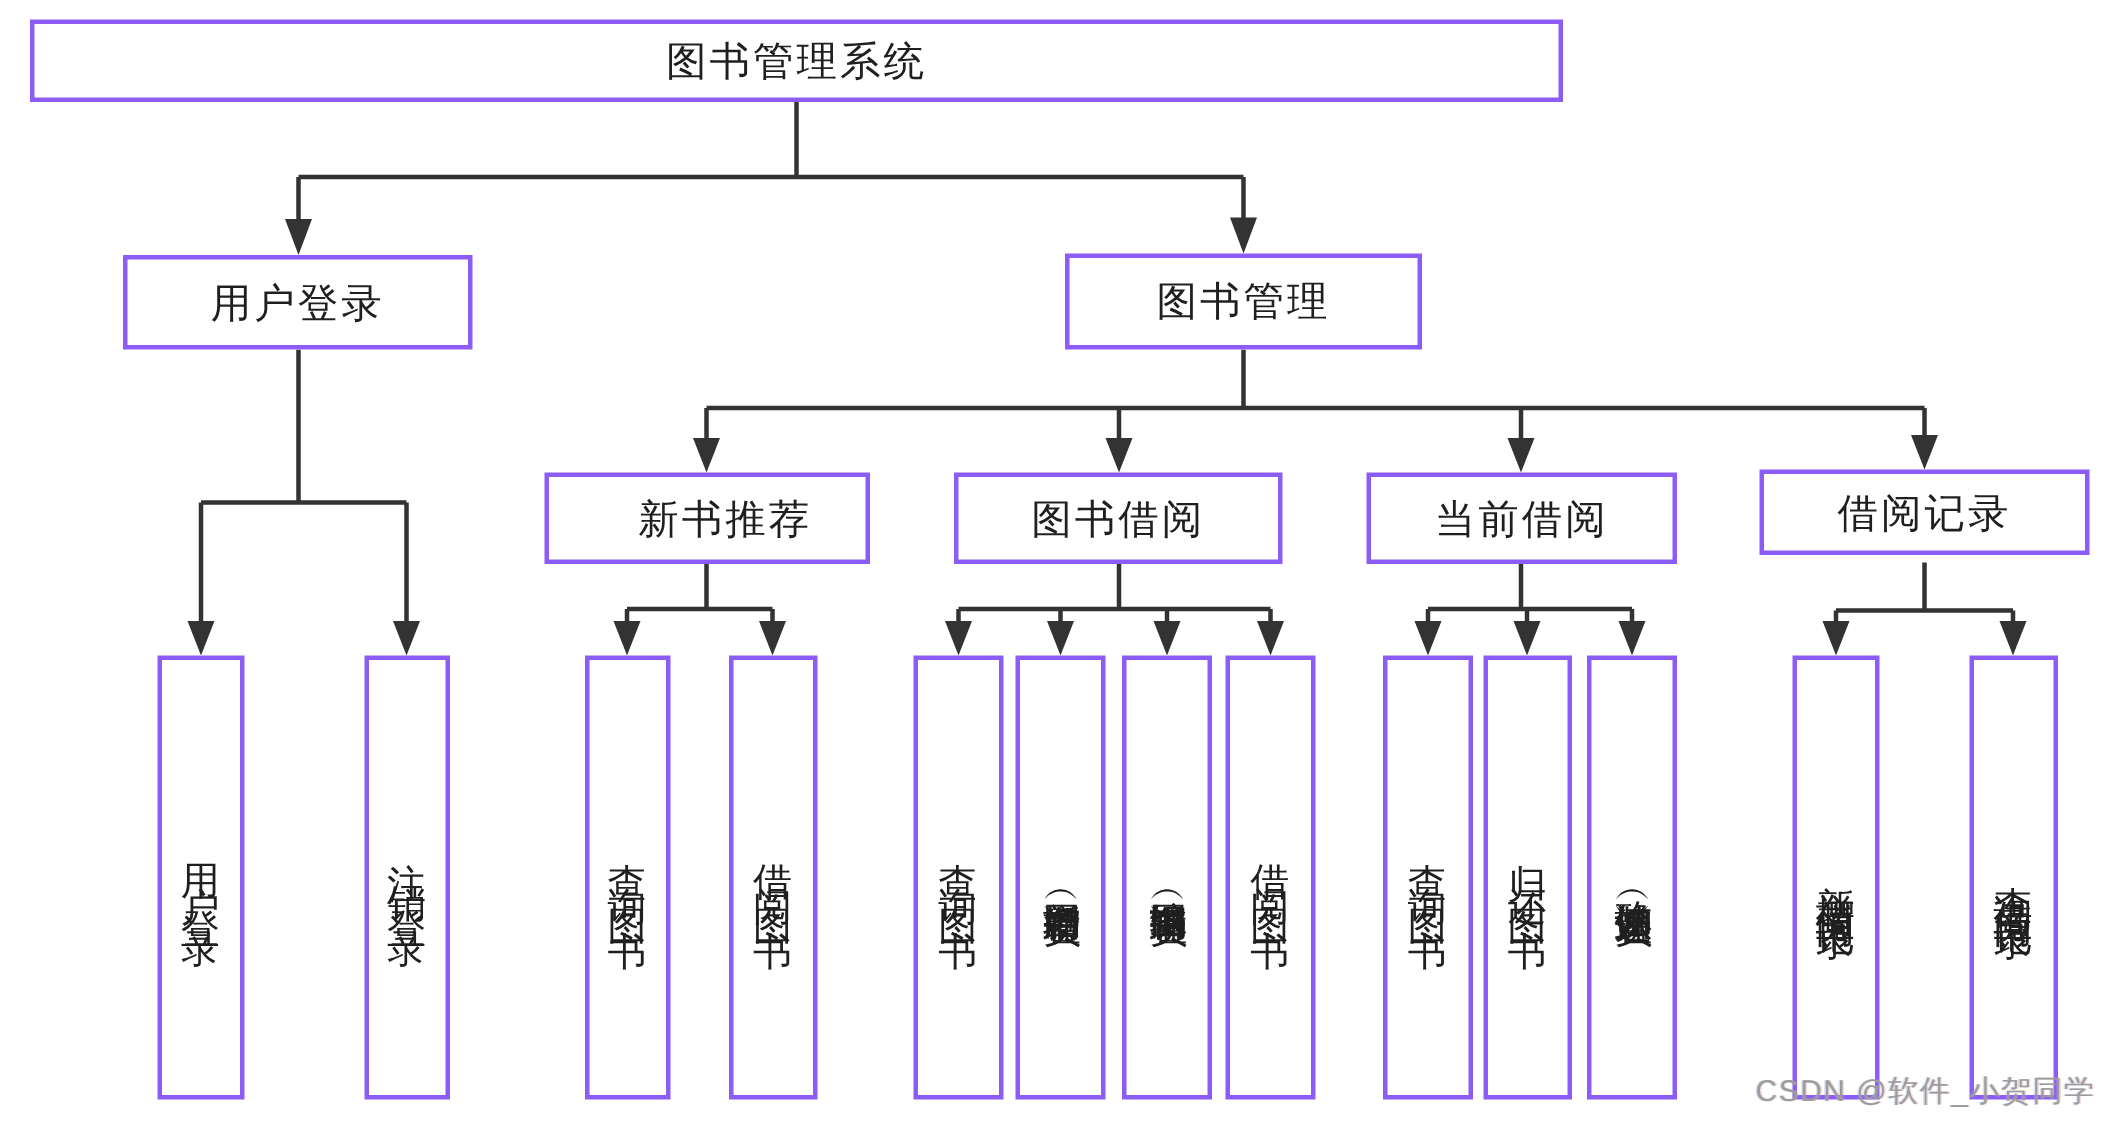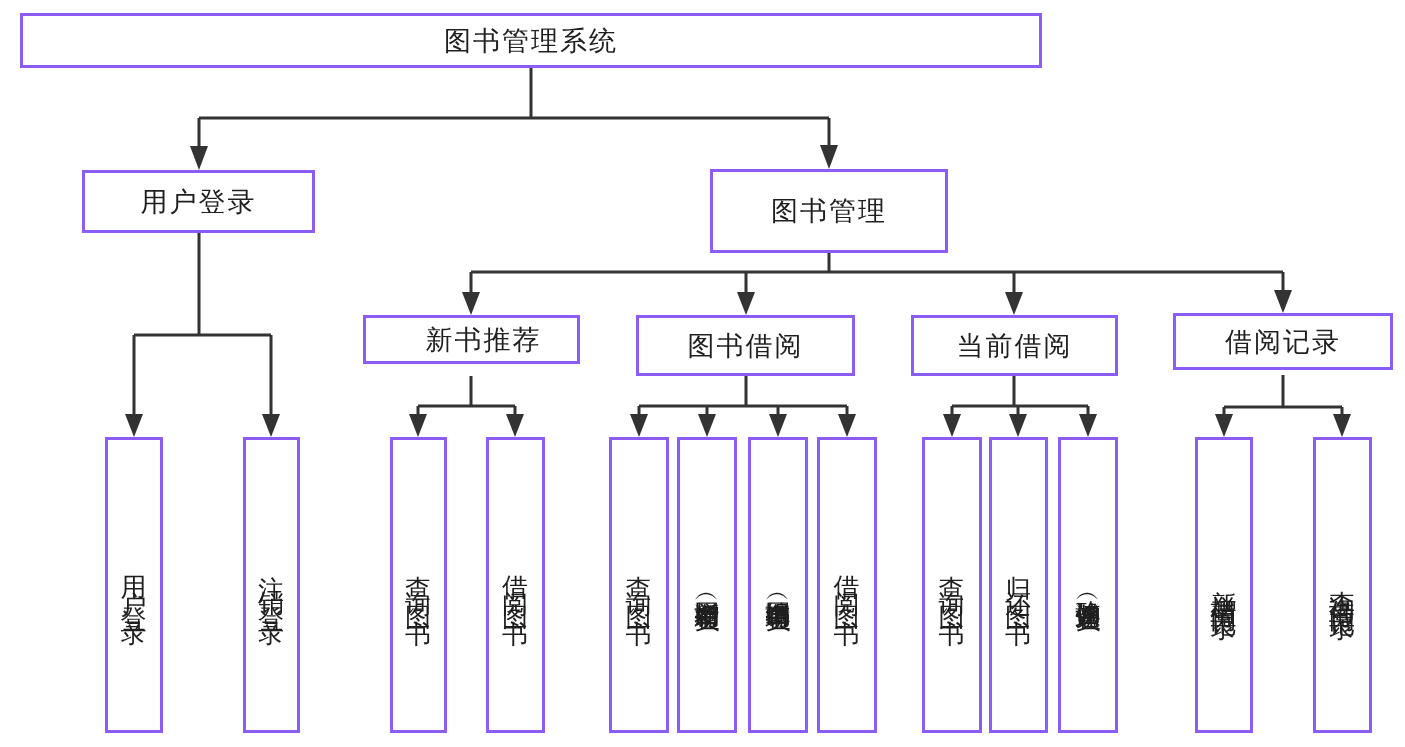--- a/index.html
+++ b/index.html
@@ -82,25 +82,25 @@
     </g>
   </svg>
 
   <div class="box" style="left:20px; top:13px; width:1022px; height:55px;">
     <span class="hlabel">图书管理系统</span>
   </div>
 
   <div class="box" style="left:82px; top:170px; width:233px; height:63px;">
     <span class="hlabel">用户登录</span>
   </div>
-  <div class="box" style="left:710px; top:169px; width:238px; height:84px;">
+  <div class="box" style="left:710px; top:169px; width:238px; height:64px;">
     <span class="hlabel">图书管理</span>
   </div>
 
-  <div class="box" style="left:363px; top:315px; width:217px; height:49px;padding-left:24px;">
+  <div class="box" style="left:363px; top:315px; width:217px; height:61px;padding-left:24px;">
     <span class="hlabel">新书推荐</span>
   </div>
   <div class="box" style="left:636px; top:315px; width:219px; height:61px;">
     <span class="hlabel">图书借阅</span>
   </div>
   <div class="box" style="left:911px; top:315px; width:207px; height:61px;">
     <span class="hlabel">当前借阅</span>
   </div>
   <div class="box" style="left:1173px; top:313px; width:220px; height:57px;">
     <span class="hlabel">借阅记录</span>
@@ -143,14 +143,15 @@
     <span class="vtext">确认归还（管理员）</span>
   </div>
 
   <div class="box v6" style="left:1195px; top:437px; width:58px; height:296px;">
     <span class="vtext">新增借阅记录</span>
   </div>
   <div class="box v6" style="left:1313px; top:437px; width:59px; height:296px;">
     <span class="vtext">查询借阅记录</span>
   </div>
 
+  <div class="watermark">CSDN @软件_小贺同学</div>
 
 </div>
 
 </body></html>

